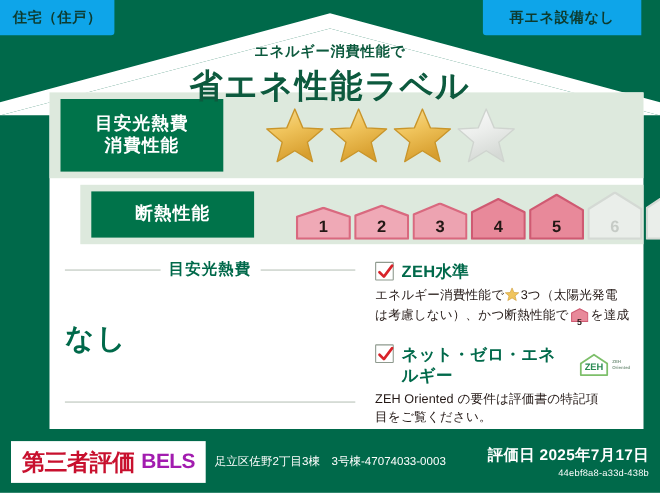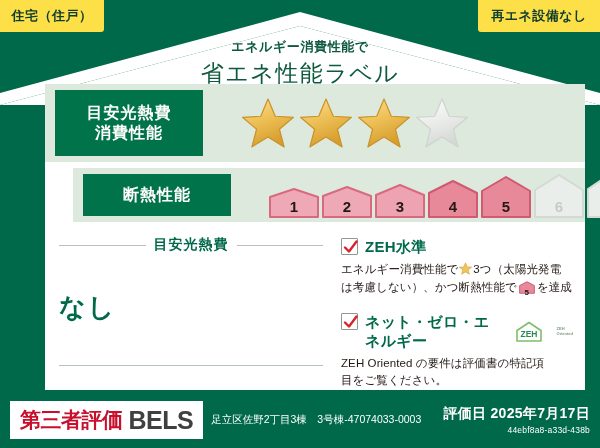--- a/index.html
+++ b/index.html
@@ -5,48 +5,48 @@
   * { box-sizing: border-box; margin: 0; padding: 0; }
   html, body {
     width: 600px; height: 448px;
     font-family: "Liberation Sans", "DejaVu Sans", sans-serif;
   }
   body { background: #00694a; position: relative; overflow: hidden; }
 
   
   .corner-badge {
     position: absolute; top: 0;
-    background: #fde047;
+    background: #0ea5e9;
     color: #0d3b2e;
     font-weight: bold;
     font-size: 13px;
     letter-spacing: .5px;
     display: flex; align-items: center; justify-content: center;
     height: 32px;
     z-index: 6;
   }
   .corner-left  { left: 0;  width: 104px; border-bottom-right-radius: 3px; }
-  .corner-right { right: 0; width: 122px; border-bottom-left-radius: 3px; }
+  .corner-right { right: 17px; width: 144px; border-bottom-left-radius: 3px; }
 
   
   .roof-wrap {
     position: absolute; top: 0; left: 0; width: 600px; height: 105px;
     z-index: 2;
   }
   .roof-wrap svg { display: block; }
 
   .header-text {
     position: absolute; top: 38px; left: 0; width: 600px;
     text-align: center; z-index: 4; pointer-events: none;
   }
   .header-sub {
     color: #0d5a3e; font-size: 13px; font-weight: bold; letter-spacing: .6px;
   }
   .header-title {
-    color: #0d5a3e; font-size: 23px; font-weight: normal; letter-spacing: 1.5px;
+    color: #0d5a3e; font-size: 30px; font-weight: bold; letter-spacing: 1.5px;
     margin-top: 2px;
   }
 
   
   .card {
     position: absolute;
     left: 45px; top: 84px; width: 540px; height: 306px;
     background: #ffffff;
     z-index: 3;
   }
@@ -119,21 +119,21 @@
   .check-head { display: flex; gap: 7px; }
   .checkbox {
     width: 17px; height: 17px; min-width: 17px;
     border: 1px solid #8e9a8e; background: #fff;
     position: relative; border-radius: 1px;
   }
   .checkbox svg { position: absolute; top: 1px; left: 1px; }
   .check-title {
     color: #00694a; font-size: 15px; font-weight: bold; letter-spacing: .3px;
   }
-  .zeh-logo { margin-left: 2px; display: flex; align-items: center; gap: 13px; }
+  .zeh-logo { margin-left: 2px; display: flex; align-items: center; gap: 2px; }
   .zeh-logo-sub {
     font-size: 4px; color: #7f9a86; line-height: 1.15; font-weight: bold;
   }
   .check-desc {
     color: #231815; font-size: 11.5px; line-height: 1.55;
     margin-top: 4px; letter-spacing: .1px;
   }
   .inline-star { vertical-align: -2px; margin: 0 1px; }
   .inline-badge { vertical-align: -3px; margin: 0 2px; position: relative; display: inline-block; }
   .inline-badge .n {
@@ -149,21 +149,21 @@
   }
   .bels-box {
     background: #ffffff; margin-left: 10px;
     height: 38px; padding: 0 10px;
     display: flex; align-items: center; gap: 6px;
   }
   .bels-jp {
     color: #c8102e; font-size: 21px; font-weight: bold; letter-spacing: -.5px;
   }
   .bels-en {
-    color: #404040; font-size: 25px; font-weight: bold; letter-spacing: -.5px;
+    color: #a21caf; font-size: 19px; font-weight: bold; letter-spacing: -.5px;
     font-family: "Liberation Sans", sans-serif;
   }
   .footer-addr {
     color: #ffffff; font-size: 10.5px; margin-left: 8px; white-space: nowrap;
   }
   .footer-right {
     margin-left: auto; margin-right: 10px; text-align: right; color: #fff;
   }
   .footer-date { font-size: 14px; font-weight: bold; letter-spacing: .3px; }
   .footer-hash { font-size: 8.5px; margin-top: 2px; letter-spacing: .2px; }

